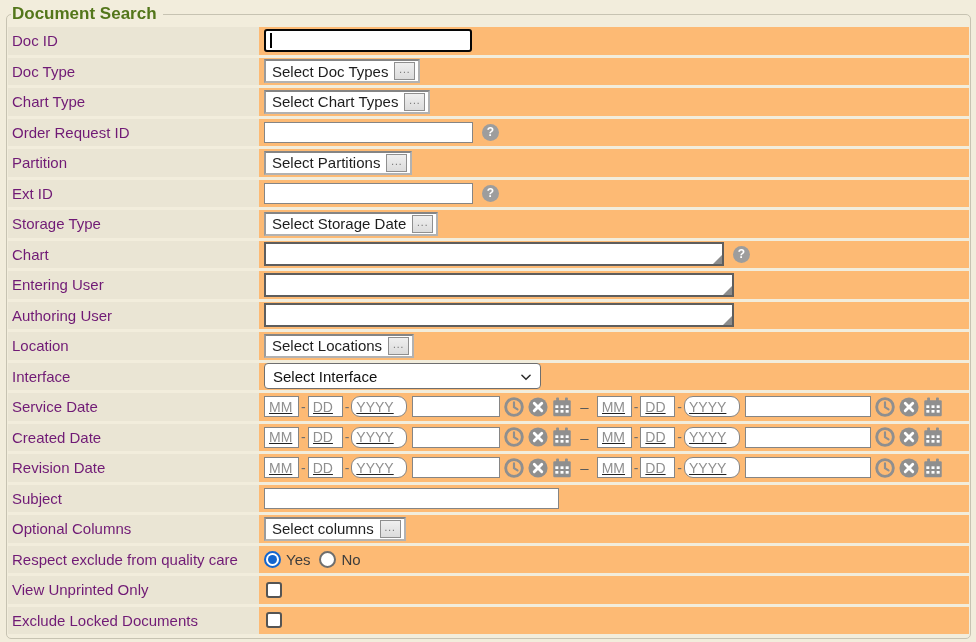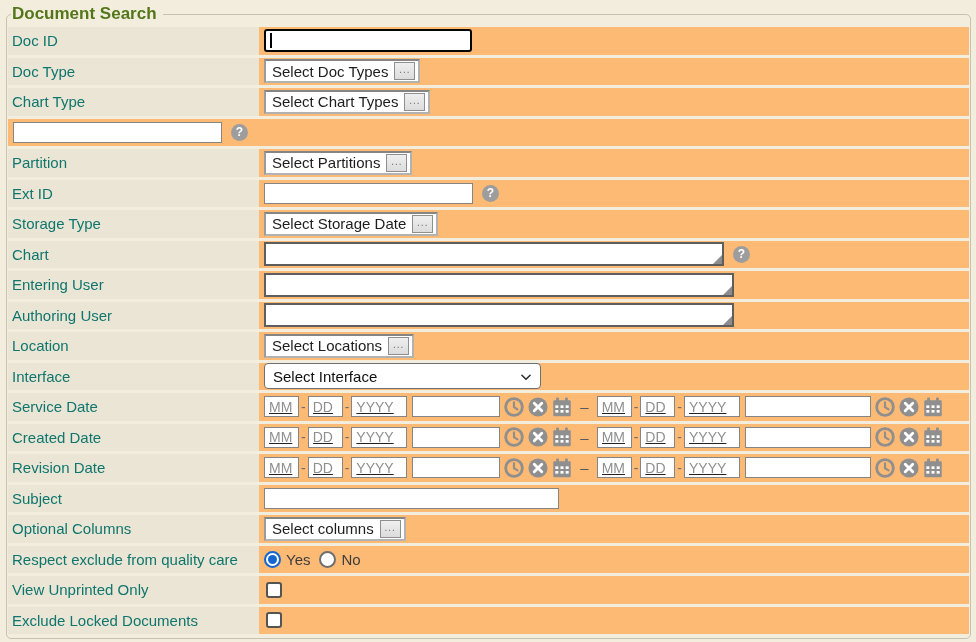--- a/index.html
+++ b/index.html
@@ -15,21 +15,21 @@
     margin:0;padding:3px 1px 0 1px;background:transparent;
   }
   legend.title{
     margin-left:3px;padding:0 6px 0 1px;
     font-size:17px;font-weight:bold;color:#53761A;line-height:20px;
   }
   .row{display:flex;height:27.5px;margin-bottom:3px;}
   .label-cell{
     width:247px;flex:none;background:#EAE5D4;
     display:flex;align-items:center;padding-left:4px;
-    font-size:15px;color:#0f766e;white-space:nowrap;
+    font-size:15px;color:#701a75;white-space:nowrap;
   }
   .field-cell{
     flex:1;background:#fdba74;display:flex;align-items:center;
     padding-left:5px;min-width:0;
   }
   
   .txt{
     box-sizing:border-box;height:21px;background:#fff;
     border:1px solid #858585;font-size:14px;padding:0 4px;
     font-family:"Liberation Sans", sans-serif;color:#222;
@@ -72,21 +72,21 @@
     position:relative;box-sizing:border-box;width:277px;height:26px;
     border:1px solid #6f6f6f;border-radius:4px;background:#fff;
     display:flex;align-items:center;padding:0 26px 0 8px;
     font-size:15px;color:#101010;
   }
   .sel .chev{position:absolute;right:7px;top:6px;}
   
   .dr{display:flex;align-items:center;}
   .dr .txt{padding:0 2px 0 4px;text-decoration:underline;}
   .dr-mm,.dr-dd{width:35px;}
-  .dr-yyyy{width:56px;}
+  .dr-yyyy{width:56px;border-radius:9px;}
   .dr-time{width:88px;margin-left:5px;}
   .dr-time.wide{width:126px;}
   .dsep{color:#6e6e6e;font-size:14px;margin:0 2px;}
   .rsep{color:#5a5a5a;font-size:15px;margin:0 8px;}
   .dicon{margin-left:4px;flex:none;display:block;}
   .txt::placeholder{color:#8f8f8f;opacity:1;}
   
   .cbx{
     box-sizing:border-box;width:16px;height:16px;background:#fff;
     border:2px solid #545454;border-radius:3px;margin-left:2px;
@@ -138,20 +138,21 @@
     <div class="label-cell">Chart Type</div>
     <div class="field-cell">
       <div class="picker">
         <span>Select Chart Types</span>
         <span class="more-btn">...</span>
       </div>
     </div>
   </div>
 
   <div class="row">
+    <div class="label-cell">Order Request ID</div>
     <div class="field-cell">
       <input class="txt txt-std" style="">
       <span class="help">?</span>
     </div>
   </div>
 
   <div class="row">
     <div class="label-cell">Partition</div>
     <div class="field-cell">
       <div class="picker">

